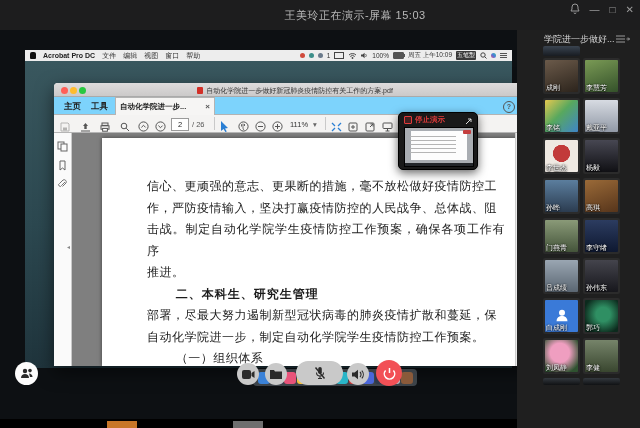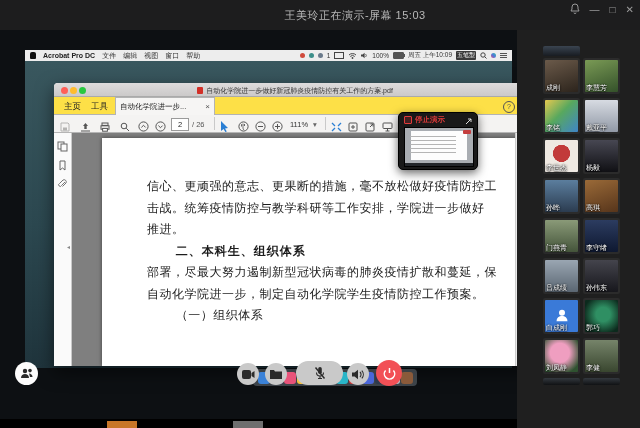--- a/index.html
+++ b/index.html
@@ -34,21 +34,21 @@
 
   
   #acrobat{left:29px;top:33px;width:482px;height:283px;background:#fff;
     border-radius:4px 4px 0 0;box-shadow:0 6px 18px rgba(0,0,0,.55);}
   #titlebar{left:0;top:0;width:482px;height:14px;border-radius:4px 4px 0 0;
     background:linear-gradient(#dedcdc,#cbc9c9);border-bottom:1px solid #aaa;box-sizing:border-box;}
   .light{width:7px;height:7px;border-radius:50%;top:3.5px;}
   #titlebar .doc{left:0;top:3px;width:100%;text-align:center;font-size:7px;color:#333;}
   .pdfbadge{display:inline-block;width:6px;height:7px;background:#d22f27;border-radius:1px;
     vertical-align:-1px;margin-right:3px;}
-  #tabbar{left:0;top:14px;width:482px;height:18px;background:#fde047;border-bottom:1px solid #b3b3b3;box-sizing:border-box;}
+  #tabbar{left:0;top:14px;width:482px;height:18px;background:#7dd3fc;border-bottom:1px solid #b3b3b3;box-sizing:border-box;font-weight:bold;}
   .tabbtn{top:3px;height:13px;font-size:8.5px;color:#222;padding:1px 4px;}
   #doctab{left:61px;top:0;width:100px;height:18px;background:#f6f5f4;border:1px solid #b3b3b3;border-bottom:none;
     box-sizing:border-box;font-size:7.5px;color:#222;display:flex;align-items:center;padding:0 4px;gap:4px;}
   #doctab .x{color:#555;font-size:8px;margin-left:auto;}
   .tb-circle{width:10px;height:10px;border:1px solid #555;border-radius:50%;font-size:7px;color:#555;
     text-align:center;line-height:10px;}
   #toolbar{left:0;top:32px;width:482px;height:18px;background:#f4f3f2;border-bottom:1px solid #b5b5b5;box-sizing:border-box;}
   .ti{position:absolute;top:3px;color:#4a4a4a;}
   .sep{position:absolute;top:2px;width:1px;height:13px;background:#c9c9c9;}
   #pagebox{left:117px;top:3px;width:16px;height:11px;background:#fff;border:1px solid #9a9a9a;
@@ -296,23 +296,24 @@
           <svg style="top:46px;" width="11" height="11" viewBox="0 0 11 11">
               <path d="M8 3L4.5 6.5a1.5 1.5 0 1 1-2-2L6 1a2.2 2.2 0 0 1 3 3L5.5 7.5" fill="none" stroke="#666" stroke-width=".9"></path>
             </svg>
           <span class="abs" style="left:13px;top:110px;font-size:6px;color:#888;">◂</span>
         </div>
 
         <div class="abs" id="docarea">
           <div class="abs" id="page">
             <div class="abs" id="pagetext">
               <div>信心、更顽强的意志、更果断的措施，毫不放松做好疫情防控工</div>
-              <div>击战。统筹疫情防控与教学科研等工作安排，学院进一步做好</div>
+              <div>作，严防疫情输入，坚决打赢疫情防控的人民战争、总体战、阻</div>
+              <div>击战。制定自动化学院学生疫情防控工作预案，确保各项工作有序</div>
               <div>推进。</div>
-              <div class="h2line">二、本科生、组织体系</div>
+              <div class="h2line">二、本科生、研究生管理</div>
               <div>部署，尽最大努力遏制新型冠状病毒的肺炎疫情扩散和蔓延，保</div>
               <div>自动化学院进一步，制定自动化学院学生疫情防控工作预案。</div>
               <div class="indent">（一）组织体系</div>
             </div>
           </div>
         </div>
 
         <div class="abs" id="scrollbar">
           <div class="abs" id="scrollthumb"></div>
         </div>
@@ -408,20 +409,27 @@
   </svg>
 </div>
 <div class="abs ctl" id="btn-end">
   <svg width="13" height="13" viewBox="0 0 13 13">
     <path d="M2.6 3.4a5.2 5.2 0 1 0 7.8 0" fill="none" stroke="#fff" stroke-width="1.5"></path>
     <path d="M6.5 1v5" stroke="#fff" stroke-width="1.5"></path>
   </svg>
 </div>
 
 <div class="abs" id="sidebar">
+  <div class="abs" id="sbheader">
+    <span class="t">学院进一步做好...</span>
+    <svg width="14" height="9" viewBox="0 0 14 9">
+      <path d="M0 1h9M0 4h9M0 7h9" stroke="#9a9a9a" stroke-width="1.1"></path>
+      <path d="M10.5 4h3M12 2.5L13.5 4 12 5.5" stroke="#9a9a9a" fill="none" stroke-width="1"></path>
+    </svg>
+  </div>
 
   <div class="abs partial-top"></div>
 
   <div class="tile c1 r1">
       <div class="img t1"></div>
       <span class="nm">成刚</span>
     </div>
   <div class="tile c2 r1">
       <div class="img t2"></div>
       <span class="nm">李慧芳</span>

